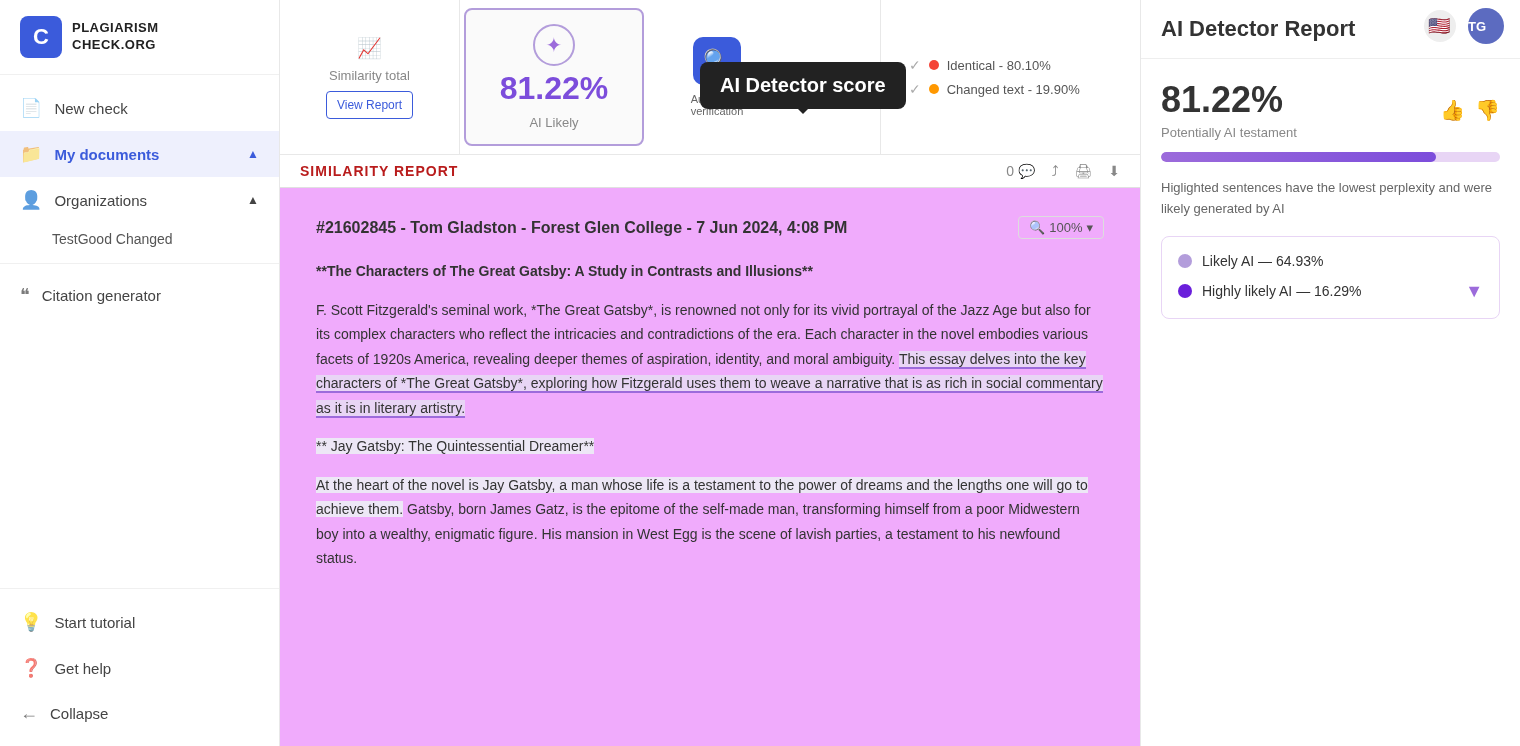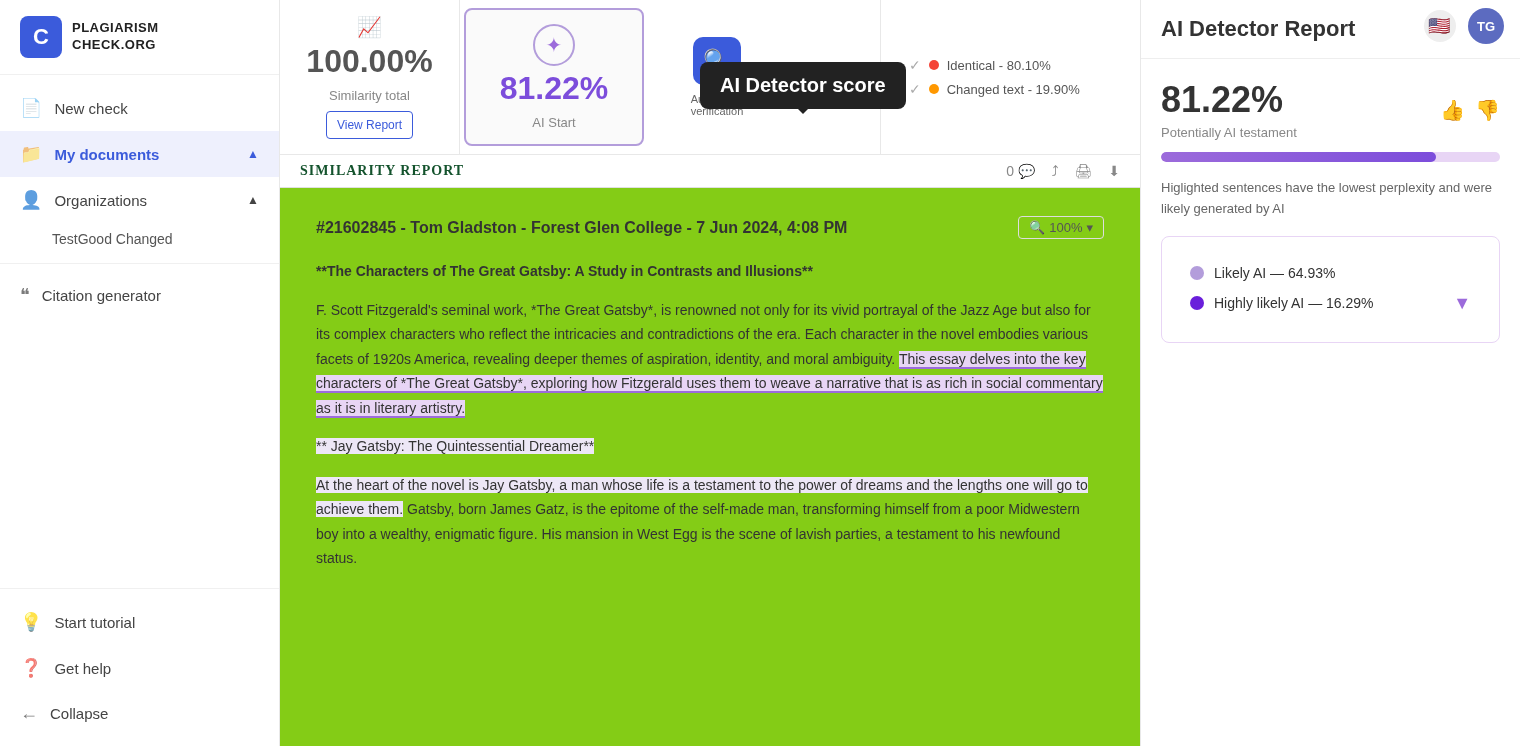--- a/index.html
+++ b/index.html
@@ -178,30 +178,30 @@
 
     
     .report-header {
       display: flex;
       align-items: center;
       justify-content: space-between;
       padding: 8px 20px;
       background: #fff;
       border-bottom: 1px solid #e0e0e0;
     }
-    .report-title { font-size: 14px; font-weight: 600; color: #14532d; letter-spacing: 1px; text-transform: uppercase; font-family: Liberation Serif, serif; }
+    .report-title { font-size: 14px; font-weight: 600; color: #b91c1c; letter-spacing: 1px; text-transform: uppercase; }
     .report-actions { display: flex; align-items: center; gap: 16px; color: #888; font-size: 14px; }
     .comment-count { display: flex; align-items: center; gap: 4px; }
 
     
     .doc-area {
       flex: 1;
       overflow-y: auto;
       padding: 28px 36px;
-      background: #84cc16;
+      background: #f0abfc;
     }
     .doc-meta {
       display: flex;
       align-items: center;
       justify-content: space-between;
       margin-bottom: 20px;
     }
     .doc-title { font-size: 16px; font-weight: 600; color: #333; }
     .zoom-control {
       display: flex;
@@ -253,21 +253,21 @@
     }
     .progress-bar-fill {
       height: 100%;
       background: linear-gradient(90deg, #9c6bdb, #7c4ddb);
       border-radius: 5px;
     }
     .panel-desc { font-size: 13px; color: #666; line-height: 1.6; margin-bottom: 16px; }
     .ai-legend-card {
       border: 1px solid #e8d5f5;
       border-radius: 8px;
-      padding: 28px;
+      padding: 16px;
       margin-bottom: 16px;
     }
     .legend-item { display: flex; align-items: center; gap: 10px; margin-bottom: 12px; font-size: 14px; color: #333; }
     .legend-item:last-child { margin-bottom: 0; }
     .legend-dot-light { width: 14px; height: 14px; border-radius: 50%; background: #b39ddb; flex-shrink: 0; }
     .legend-dot-dark { width: 14px; height: 14px; border-radius: 50%; background: #6a1fdb; flex-shrink: 0; }
     .legend-expand { margin-left: auto; color: #9c6bdb; font-size: 18px; }
 
     
     .ai-tooltip {
@@ -310,21 +310,21 @@
       background: #eee;
       display: flex; align-items: center; justify-content: center;
       font-size: 18px;
       cursor: pointer;
     }
     .avatar-btn {
       width: 36px; height: 36px;
       border-radius: 50%;
       background: #5c6bc0;
       color: #fff;
-      display: flex; align-items: center; justify-content: center;
+      display: flex; align-items: center; 
       font-size: 13px; font-weight: 700;
       cursor: pointer;
     }
   </style>
 </head>
 <body>
 
 <div class="global-topbar">
   <div class="flag-btn">
     <span>🇺🇸</span>
@@ -391,29 +391,28 @@
   <div class="topbar" style="position:relative;">
 
     <div class="ai-tooltip">
       <span>AI Detector score</span>
     </div>
 
     <div class="score-cards">
 
       <div class="score-card">
         <span class="card-trend-icon">📈</span>
-        <span class="card-value">100.00%</span>
         <span class="card-title">Similarity total</span>
         <button class="view-report-btn">View Report</button>
       </div>
 
       <div class="score-card active">
         <div class="card-icon-wrap">✦</div>
         <span class="card-value" style="color:#7c4ddb;">81.22%</span>
-        <span class="card-title">AI Start</span>
+        <span class="card-title">AI Likely</span>
       </div>
 
       <div class="authorship-card">
         <div class="authorship-icon">🔍</div>
         <span class="authorship-label">Authorship verification</span>
       </div>
 
     </div>
 
     <div class="similarity-checks">

